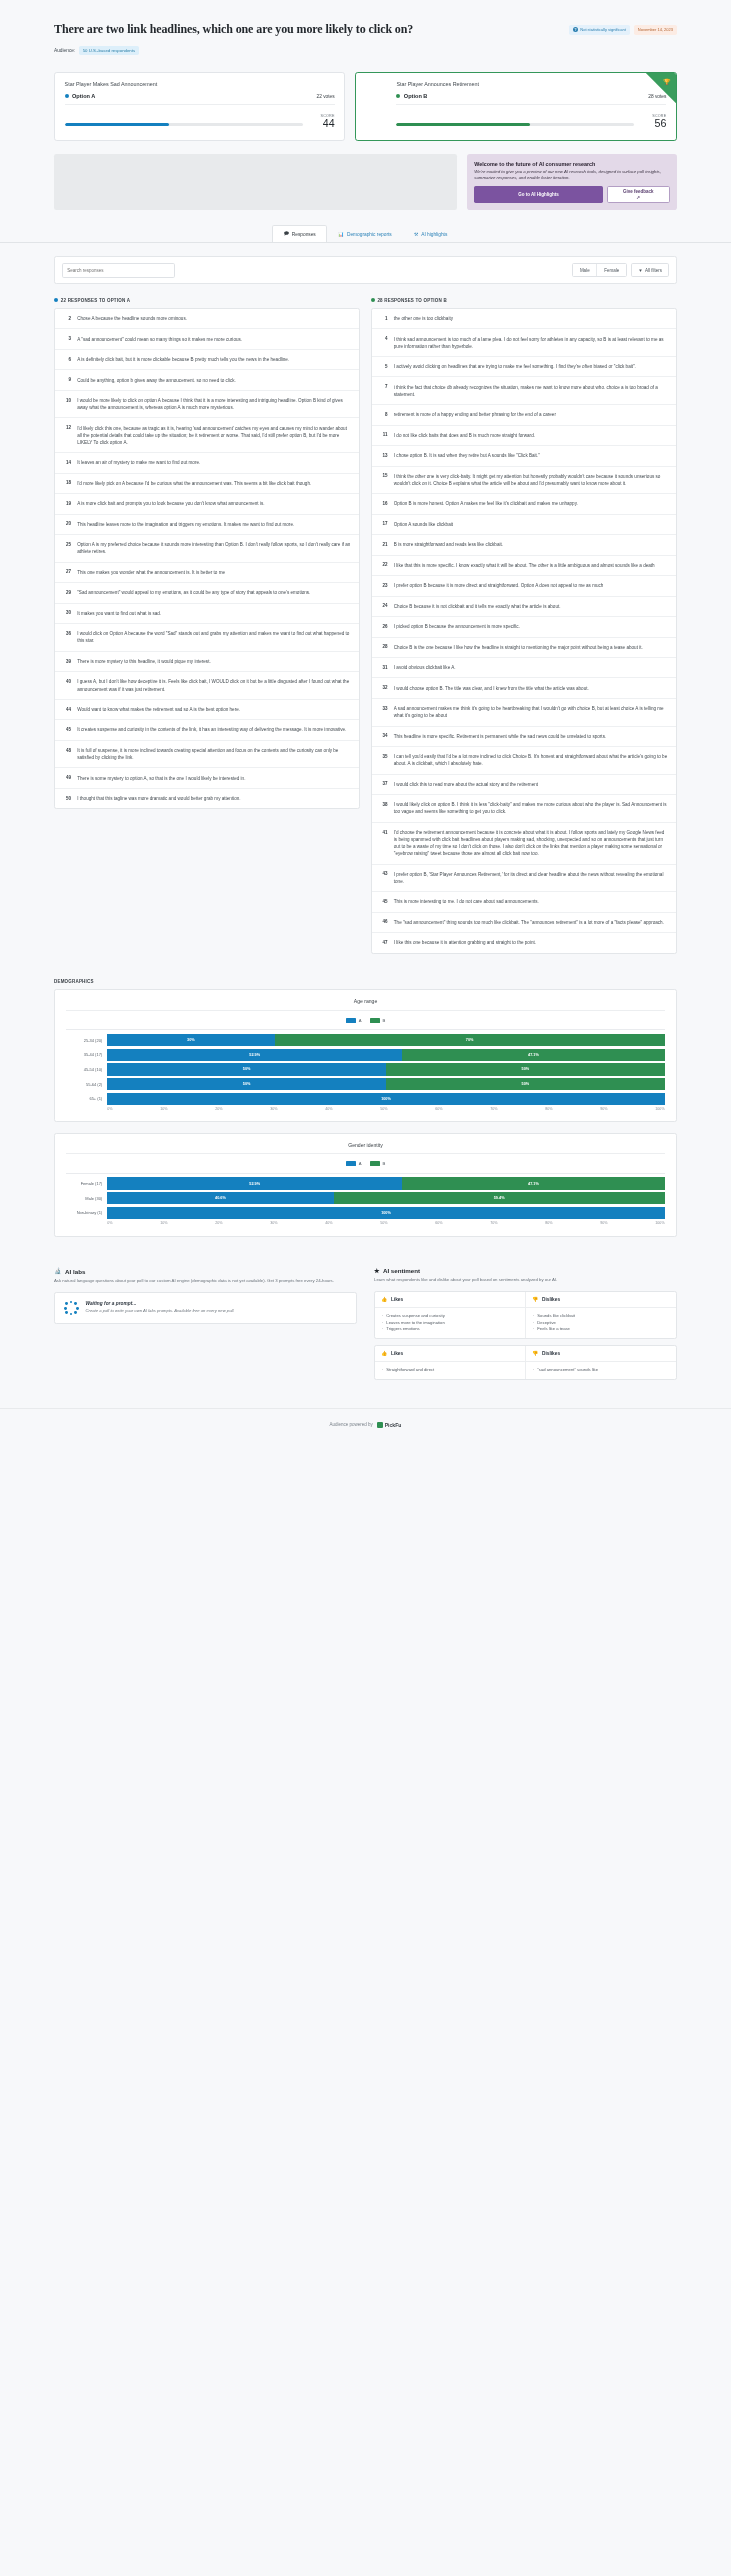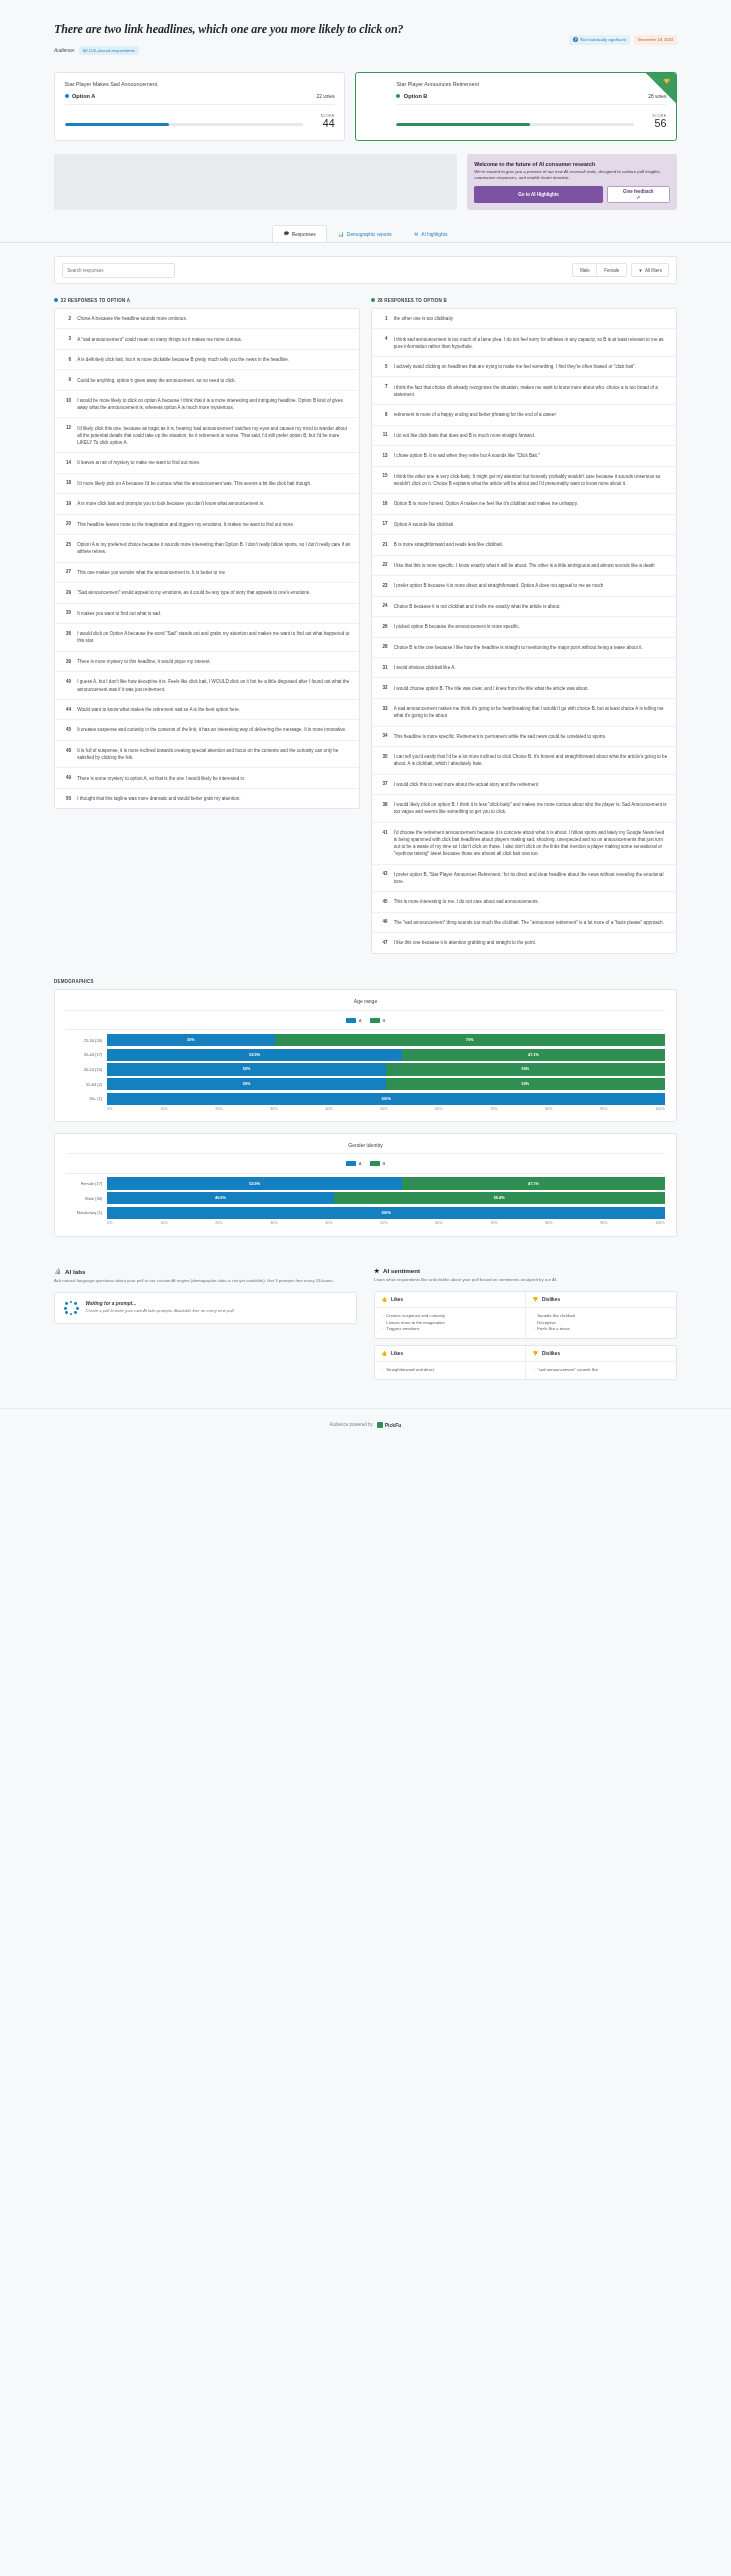--- a/index.html
+++ b/index.html
@@ -7,21 +7,21 @@
     font-family: "Liberation Sans", sans-serif;
     background: #f7f8fa;
     color: #2d3436;
     width: 731px;
     font-size: 5.1px;
     -webkit-font-smoothing: antialiased;
   }
   .page { width: 731px; margin: 0 auto; }
 
   
-  .header { padding: 21.5px 54px 0 54px; display: flex; justify-content: space-between; align-items: center; font-style: italic; }
+  .header { padding: 21.5px 54px 0 54px; display: flex; justify-content: space-between; align-items: flex-start; }
   .header-left { max-width: 440px; }
   .poll-title {
     font-family: "Liberation Serif", serif;
     font-size: 12px; font-weight: 700; line-height: 1.32; color: #23282d;
     letter-spacing: -0.1px;
   }
   .audience-row { margin-top: 9px; display: flex; align-items: center; gap: 3.4px; font-size: 4.8px; color: #404a52;}
   .audience-label { font-weight: 400; }
   .audience-chip {
     background: #ddeffa; color: #2a7fa8; padding: 1.7px 4px; border-radius: 1.7px;

